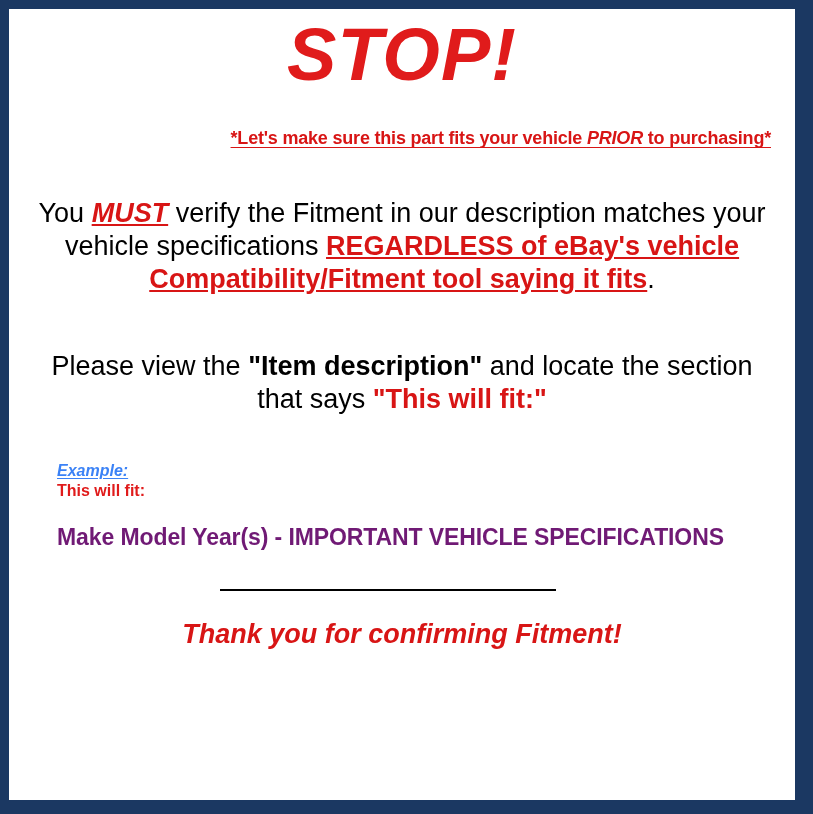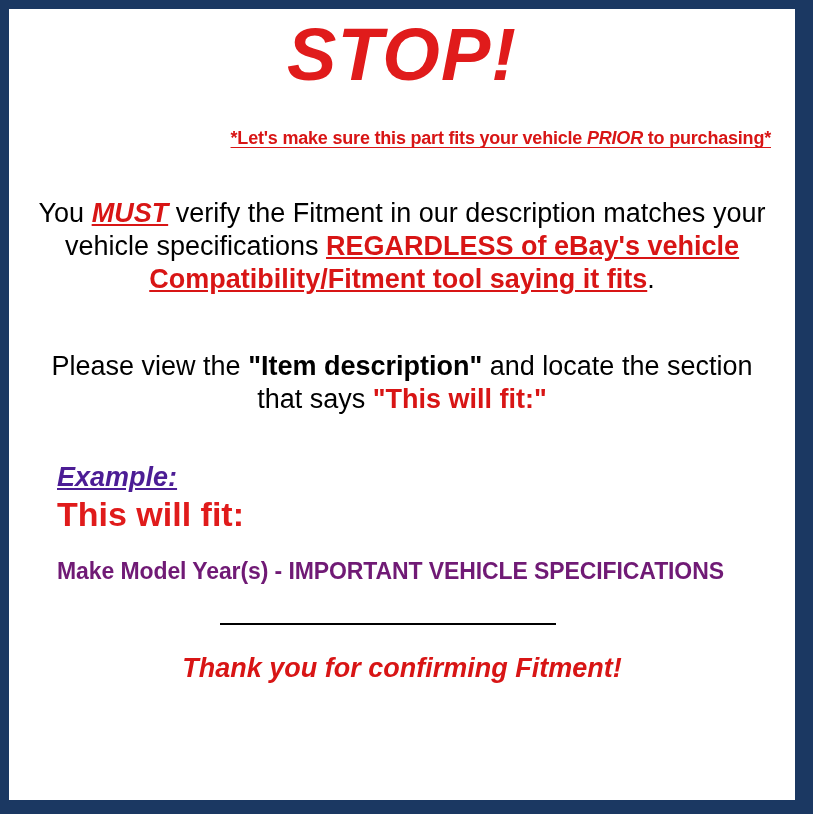--- a/index.html
+++ b/index.html
@@ -103,33 +103,33 @@
     font-weight: bold;
   }
 
   .example-block {
     padding-top: 30px;
     padding-left: 36px;
     text-align: left;
   }
   .example-label {
     margin: 0;
-    font-size: 27px;
+    font-size: 16px;
     font-weight: bold;
     font-style: italic;
-    color: #4c1d95;
+    color: #3b82f6;
     text-decoration: underline;
     text-underline-offset: 2px;
     display: inline-block;
     text-align: center;
   }
   .example-fits {
     margin: 0;
     padding-top: 2px;
-    font-size: 34px;
+    font-size: 16px;
     font-weight: bold;
     color: #e01b1b;
   }
   .example-spec {
     margin: 0;
     padding-top: 24px;
     font-size: 23px;
     font-weight: bold;
     color: #701a75;
     letter-spacing: -0.1px;

